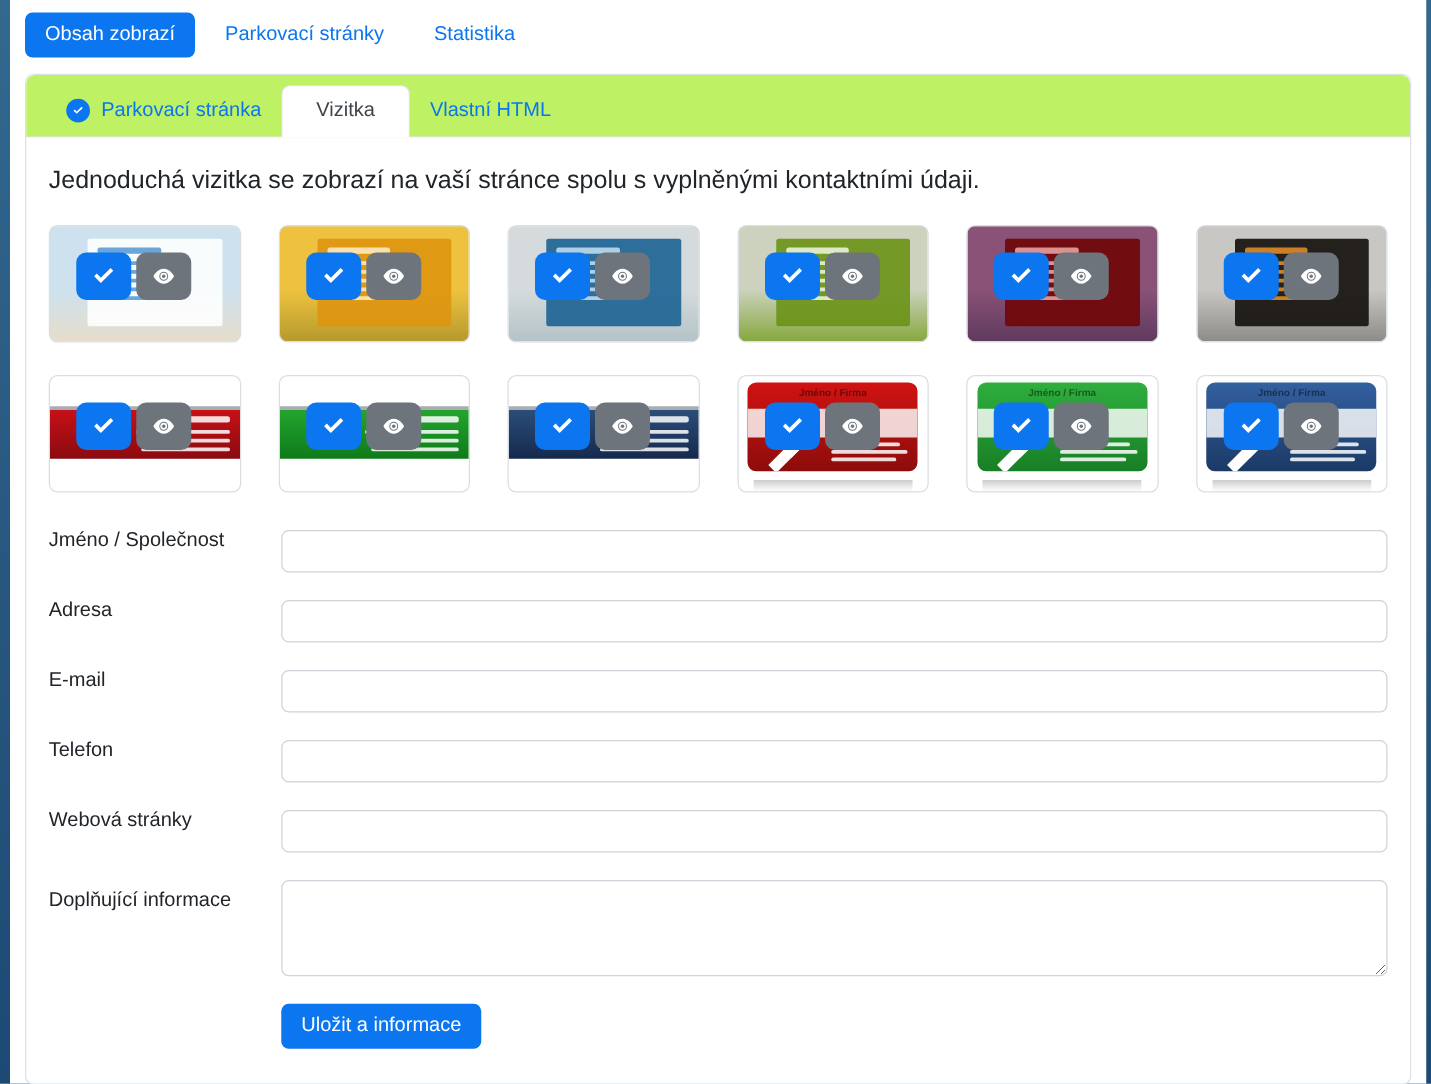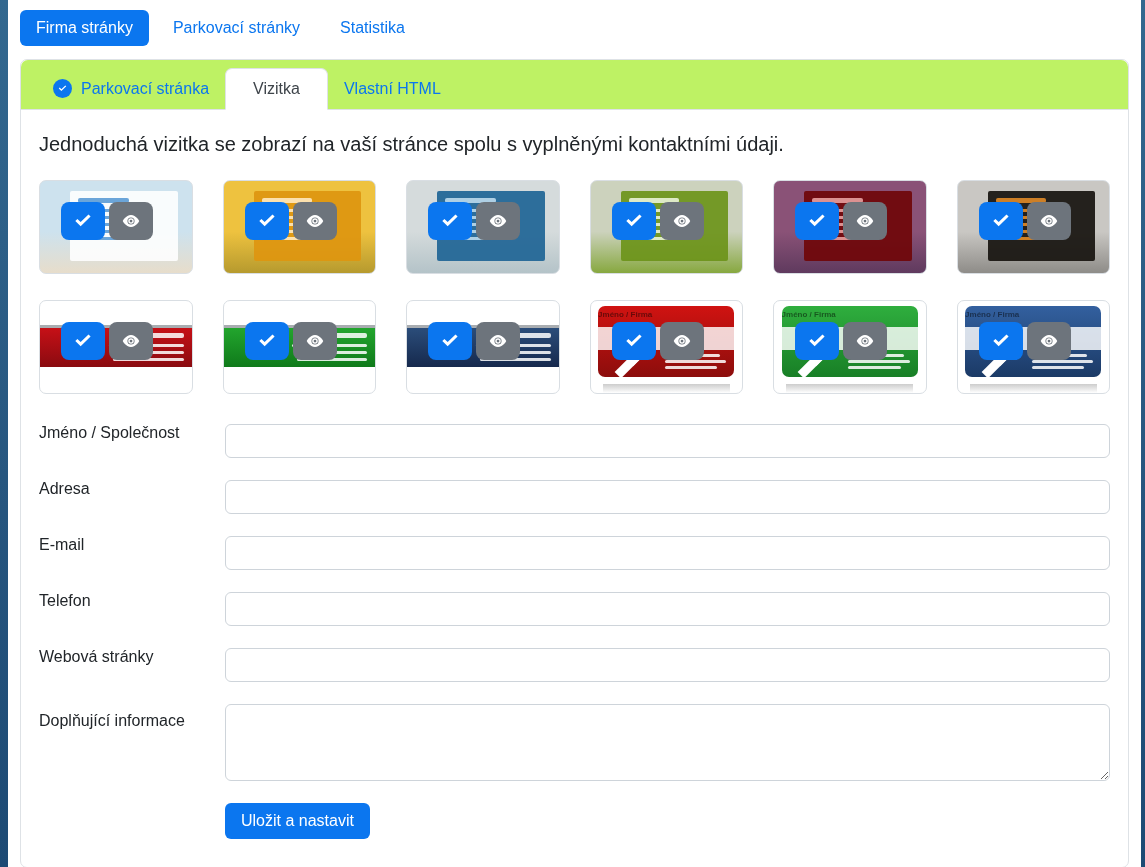--- a/index.html
+++ b/index.html
@@ -31,21 +31,21 @@
   .thumb { position:relative; height:94px; border-radius:7px; border:1px solid #d9dee3; overflow:hidden; background:#fff; }
   .thumb.style-photo { background:linear-gradient(180deg, var(--bg1) 0%, var(--bg1) 55%, var(--bg2) 100%); }
   .t-card { position:absolute; left:20%; right:9%; top:11%; bottom:13%; background:var(--card); border-radius:2px; padding:7px 8px 5px; }
   .tl { display:block; height:3px; border-radius:2px; background:var(--txt); margin:0 0 4px; opacity:.9; }
   .tl.big { height:5px; margin-bottom:6px; }
   
   .t-band { position:absolute; left:0; right:0; top:26%; height:46%; background:linear-gradient(180deg,var(--bg1),var(--bg2)); border-top:3px solid #a9adb1; padding:5px 8px 0; }
   .t-band .tl { margin-left:auto; background:#fff; opacity:.85; }
   
   .t-acard { position:absolute; left:5%; right:5%; top:5%; bottom:17%; border-radius:7px; background:linear-gradient(180deg,var(--bg1) 0%, var(--bg2) 100%); overflow:hidden; }
-  .t-title { display:block; font-size:8px; font-weight:bold; color:rgba(0,0,0,.48); margin-top:4px; }
+  .t-title { display:block; text-align:center; font-size:8px; font-weight:bold; color:rgba(0,0,0,.48); margin-top:4px; }
   .t-mid { position:absolute; left:0; right:0; top:30%; height:32%; background:rgba(255,255,255,.82); }
   .t-chev { position:absolute; left:7%; bottom:6%; width:26px; height:26px; border-top:9px solid #fff; border-right:9px solid #fff; transform:rotate(45deg); }
   .t-lines { position:absolute; right:6%; bottom:7%; width:45%; }
   .t-lines .tl { background:#fff; opacity:.85; margin-bottom:3px; }
   .t-refl { position:absolute; left:8%; right:8%; bottom:0; height:10%; background:linear-gradient(180deg, rgba(110,110,110,.35), rgba(255,255,255,0)); }
   
   .thumb-actions { position:absolute; left:14%; top:23%; display:flex; gap:4px; }
   .t-btn { width:44px; height:38px; border:none; border-radius:8px; display:flex; align-items:center; justify-content:center; cursor:pointer; }
   .t-check { background:#0b76ef; }
   .t-eye { background:#6d747c; }
@@ -59,21 +59,21 @@
   textarea.f-input { height:77px; resize:both; padding-top:6px; }
   .btn-row { display:flex; margin-top:0; }
   .btn-primary { margin-left:186px; background:#0b76ef; color:#fff; border:none; border-radius:6px; padding:9px 16px; font-size:16px; font-family:inherit; cursor:pointer; }
 </style>
 </head>
 <body>
 
 <div class="page-card">
 
   <nav class="pills">
-    <button class="pill active">Firma stránky</button>
+    <button class="pill active">Obsah zobrazí</button>
     <button class="pill">Parkovací stránky</button>
     <button class="pill">Statistika</button>
   </nav>
 
   <section class="panel">
     <div class="tabs-bar">
       <button class="tab">
         <span class="check-circle">
           <svg viewBox="0 0 24 24">
               <path fill="#fff" d="M9.55 17.6 3.9 12l2.1-2.1 3.55 3.5L18.1 5.2l2.1 2.1z"></path>
@@ -405,18 +405,18 @@
         </div>
         <div class="form-row">
           <label class="f-label">Webová stránky</label>
           <input class="f-input" value="" style="">
         </div>
         <div class="form-row ta">
           <label class="f-label">Doplňující informace</label>
           <textarea class="f-input" style=""></textarea>
         </div>
         <div class="btn-row">
-          <button class="btn-primary">Uložit a nastavit</button>
+          <button class="btn-primary">Uložit a informace</button>
         </div>
       </form>
     </div>
   </section>
 </div>
 
 </body></html>

